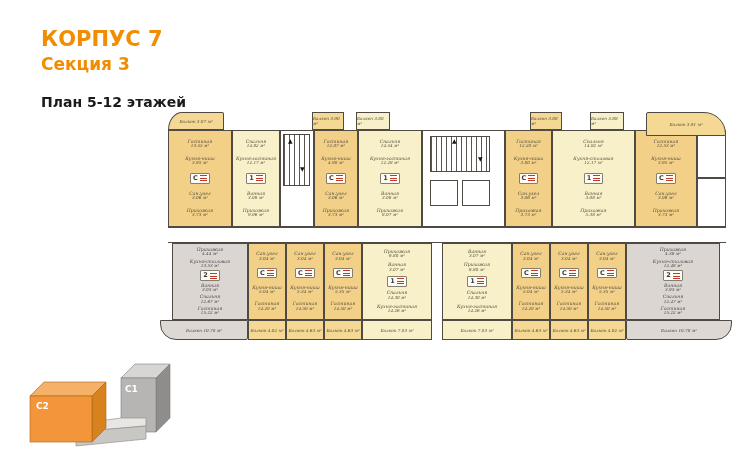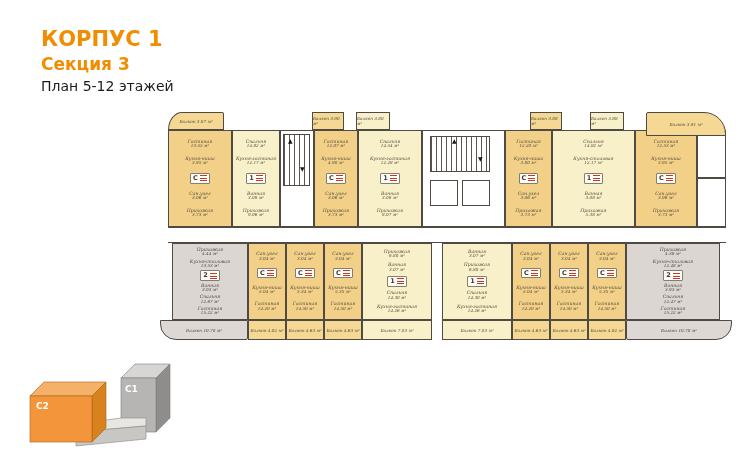--- a/index.html
+++ b/index.html
@@ -2,21 +2,21 @@
 <html><head>
 <meta charset="utf-8">
 <style>
   html,body{margin:0;padding:0;background:#fff;}
   #stage{position:relative;width:740px;height:472px;background:#fff;overflow:hidden;
          font-family:"DejaVu Sans",sans-serif;}
   
   .hdr{position:absolute;left:41px;top:26px;line-height:1.25;}
   .hdr .t1{font-size:21px;font-weight:bold;color:#f28c00;}
   .hdr .t2{font-size:17px;font-weight:bold;color:#f28c00;margin-top:2px;}
-  .hdr .t3{font-size:14px;font-weight:normal;color:#1b1b1b;margin-top:2px;}
+  .hdr .t3{font-size:14px;font-weight:bold;color:#1b1b1b;margin-top:18px;}
   
   #plan{position:absolute;left:160px;top:110px;width:572px;height:234px;}
   .unit{position:absolute;box-sizing:border-box;border:1.4px solid #4f4a44;
         display:flex;flex-direction:column;justify-content:space-evenly;align-items:center;
         text-align:center;padding:1px;overflow:hidden;}
   .u-studio{background:#f2d088;}
   .u-one{background:#f8f0c8;}
   .u-two{background:#dcd6d2;}
   .u-white{background:#ffffff;}
   .room{font-family:"DejaVu Serif",serif;font-style:italic;font-size:4.6px;
@@ -42,21 +42,21 @@
   .lift{position:absolute;box-sizing:border-box;border:1.2px solid #4f4a44;background:#fff;}
   .arr{position:absolute;font-size:6px;color:#111;line-height:1;}
   
   #keyplan{position:absolute;left:24px;top:356px;}
 </style>
 </head>
 <body>
 <div id="stage">
 
 <div class="hdr">
-  <div class="t1">КОРПУС 1</div>
+  <div class="t1">КОРПУС 7</div>
   <div class="t2">Секция 3</div>
   <div class="t3">План 5-12 этажей</div>
 </div>
 
 <div id="plan">
       <div class="corridor" style="left: 8px; top: 117px; width: 558px; height: 16px;"></div>
       <div class="unit u-white" style="left: 120px; top: 20px; width: 34px; height: 97px;"></div>
       <div class="hatch" style="left: 123px; top: 24px; width: 27px; height: 52px; position: absolute;"></div>
       <div class="unit u-white" style="left: 262px; top: 20px; width: 83px; height: 97px;"></div>
       <div class="hatch" style="left: 270px; top: 26px; width: 60px; height: 36px;"></div>

